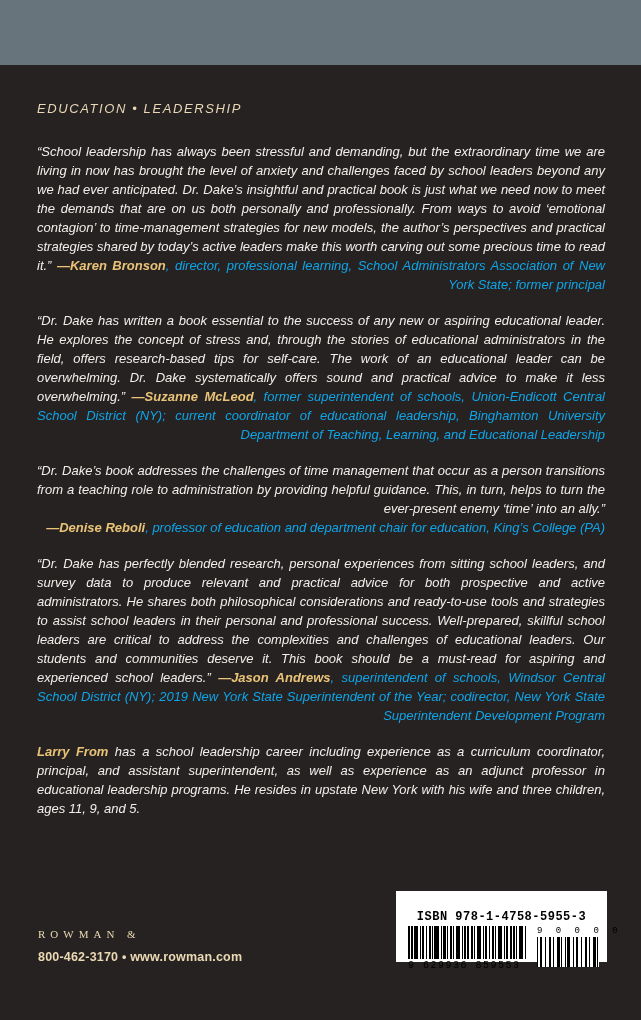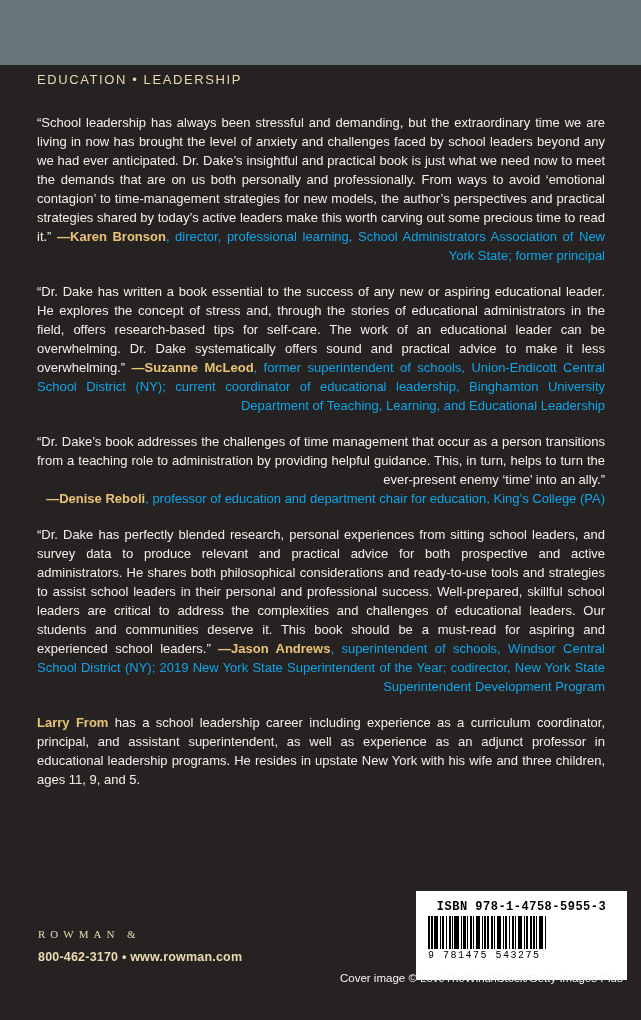--- a/index.html
+++ b/index.html
@@ -18,23 +18,24 @@
   .top-band {
     position: absolute;
     top: 0; left: 0;
     width: 641px;
     height: 65px;
     background: #68747c;
   }
 
   .content {
     position: absolute;
-    top: 72px;
+    top: 101px;
     left: 37px;
     right: 36px;
+    font-style: italic;
   }
 
   .category {
     color: #e9d7b6;
     font-size: 13px;
     letter-spacing: 1.6px;
     margin-bottom: 26px;
   }
 
   .quote {
@@ -82,26 +83,26 @@
   .pub-contact {
     font-size: 12.5px;
     font-weight: bold;
     letter-spacing: 0.2px;
     margin-top: 6px;
     white-space: nowrap;
   }
 
   .barcode-box {
     position: absolute;
-    left: 416px;
+    left: 396px;
     top: 891px;
     width: 211px;
-    height: 89px;
+    height: 71px;
     background: #ffffff;
-    padding-top: 9px;
+    padding-top: 19px;
   }
   .isbn {
     font-family: "Liberation Mono", monospace;
     font-size: 12px;
     font-weight: bold;
     color: #000;
     text-align: center;
     letter-spacing: 0.5px;
     white-space: nowrap;
   }
@@ -182,20 +183,23 @@
   <div class="publisher">
     <div class="pub-line">ROWMAN &amp;</div>
     <div class="pub-contact">800-462-3170 • www.rowman.com</div>
   </div>
 
   <div class="barcode-box">
     <div class="isbn">ISBN 978-1-4758-5955-3</div>
     <div class="bars-row">
       <div class="main-bars-col">
         <div class="main-bars"></div>
-        <div class="ean-digits">9 781475 543275</div>
+        <div class="ean-digits">9 629936 859553</div>
+      </div>
+      <div class="supp-col">
+        <div class="supp-digits">9 0 0 0 0</div>
+        <div class="supp-bars"></div>
       </div>
     </div>
   </div>
 
-  <div class="image-credit">Cover image © LoveTheWind/iStock/Getty Images Plus</div>
 
 </div>
 
 </body></html>

